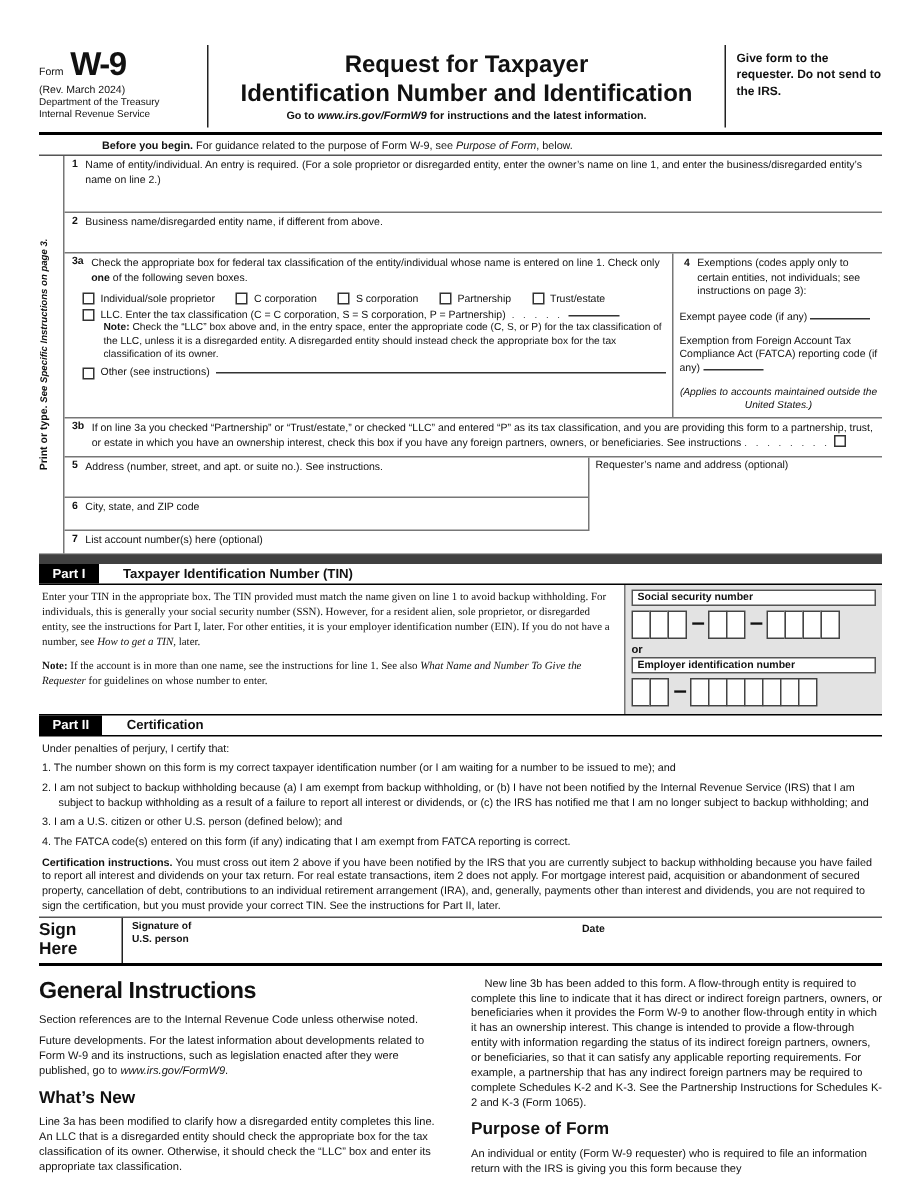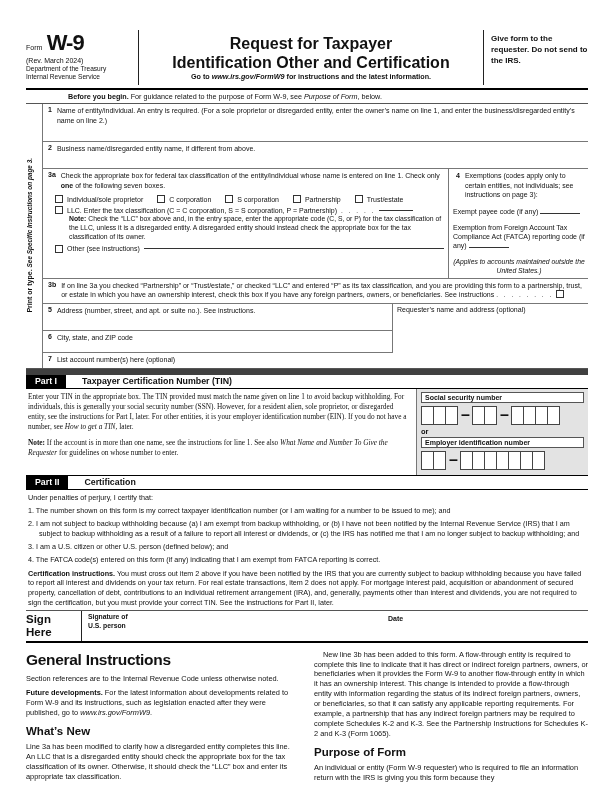--- a/index.html
+++ b/index.html
@@ -108,21 +108,21 @@
         <span class="form-num">W-9</span></div>
       <div class="rev">(Rev. March 2024)</div>
       <div class="dept">
         <div>Department of the Treasury</div>
         <div>Internal Revenue Service</div>
       </div>
     </div>
     <div class="hdr-center">
       <div class="title">
         <div>Request for Taxpayer</div>
-        <div>Identification Other and Certification</div>
+        <div>Identification Number and Identification</div>
       </div>
       <div class="subtitle"><span style="font-weight: bold;">Go to </span><span style="font-weight: bold; font-style: italic;">www.irs.gov/FormW9</span><span style="font-weight: bold;"> for instructions and the latest information.</span></div>
     </div>
     <div class="hdr-right">Give form to the requester. Do not send to the IRS.</div>
   </div>
 
   <div class="notice"><span style="font-weight: bold; padding-left: 40px;">Before you begin.</span><span> For guidance related to the purpose of Form W-9, see </span><span style="font-style: italic;">Purpose of Form</span><span>, below.</span></div>
 
   <div class="formbox">
     <div class="vstrip">
@@ -230,21 +230,21 @@
           <span class="fnum">7</span>
           <span class="flabel">List account number(s) here (optional)</span>
         </div>
       </div>
 
     </div>
   </div>
 
   <div class="band" style="border-top:6px solid #404040">
     <span class="band-tag">Part I</span>
-    <span class="band-title">Taxpayer Certification Number (TIN)</span>
+    <span class="band-title">Taxpayer Identification Number (TIN)</span>
   </div>
 
   <div class="p1wrap">
     <div class="p1text">
       <p><span>Enter your TIN in the appropriate box. The TIN provided must match the name given on line 1 to avoid backup withholding. For individuals, this is generally your social security number (SSN). However, for a resident alien, sole proprietor, or disregarded entity, see the instructions for Part I, later. For other entities, it is your employer identification number (EIN). If you do not have a number, see </span><span style="font-style: italic;">How to get a TIN</span><span>, later.</span></p>
       <p style="margin-bottom:2px"><span style="font-weight: bold;">Note:</span><span> If the account is in more than one name, see the instructions for line 1. See also </span><span style="font-style: italic;">What Name and Number To Give the Requester</span><span> for guidelines on whose number to enter.</span></p>
     </div>
     <div class="tinpanel">
       <div class="tinlabel">Social security number</div>
       <div class="boxrow">
@@ -299,21 +299,21 @@
 U.S. person</div>
       <div style="flex:1"></div>
       <div class="datecol"><span>Date</span></div>
     </div>
   </div>
 
   <div class="gi">
     <div class="gicol">
       <div class="h1">General Instructions</div>
       <p>Section references are to the Internal Revenue Code unless otherwise noted.</p>
-      <p><span style="font-weight: bold;">Future developments.</span><span> For the latest information about developments related to Form W-9 and its instructions, such as legislation enacted after they were published, go to </span><span style="font-style: italic;">www.irs.gov/FormW9</span><span>.</span></p>
+      <p><span style="font-weight: normal;">Future developments.</span><span> For the latest information about developments related to Form W-9 and its instructions, such as legislation enacted after they were published, go to </span><span style="font-style: italic;">www.irs.gov/FormW9</span><span>.</span></p>
       <div class="h2">What’s New</div>
       <p>Line 3a has been modified to clarify how a disregarded entity completes this line. An LLC that is a disregarded entity should check the appropriate box for the tax classification of its owner. Otherwise, it should check the “LLC” box and enter its appropriate tax classification.</p>
     </div>
     <div class="gicol">
       <p class="indent">New line 3b has been added to this form. A flow-through entity is required to complete this line to indicate that it has direct or indirect foreign partners, owners, or beneficiaries when it provides the Form W-9 to another flow-through entity in which it has an ownership interest. This change is intended to provide a flow-through entity with information regarding the status of its indirect foreign partners, owners, or beneficiaries, so that it can satisfy any applicable reporting requirements. For example, a partnership that has any indirect foreign partners may be required to complete Schedules K-2 and K-3. See the Partnership Instructions for Schedules K-2 and K-3 (Form 1065).</p>
       <div class="h2">Purpose of Form</div>
       <p>An individual or entity (Form W-9 requester) who is required to file an information return with the IRS is giving you this form because they</p>
     </div>
   </div>
 

